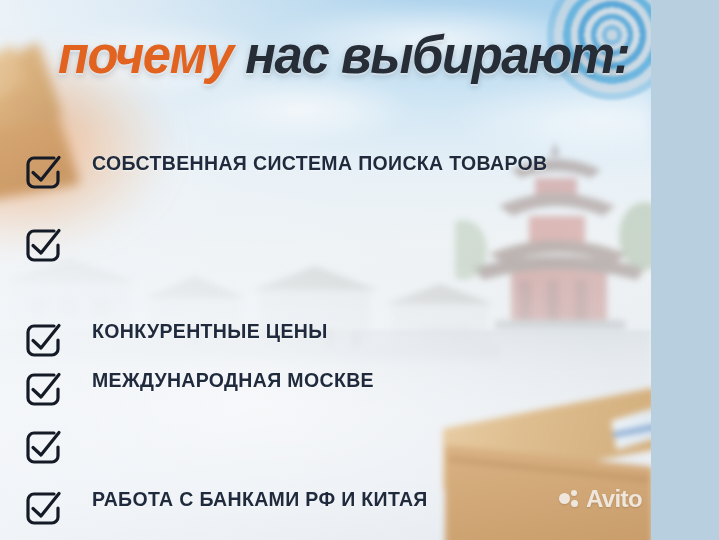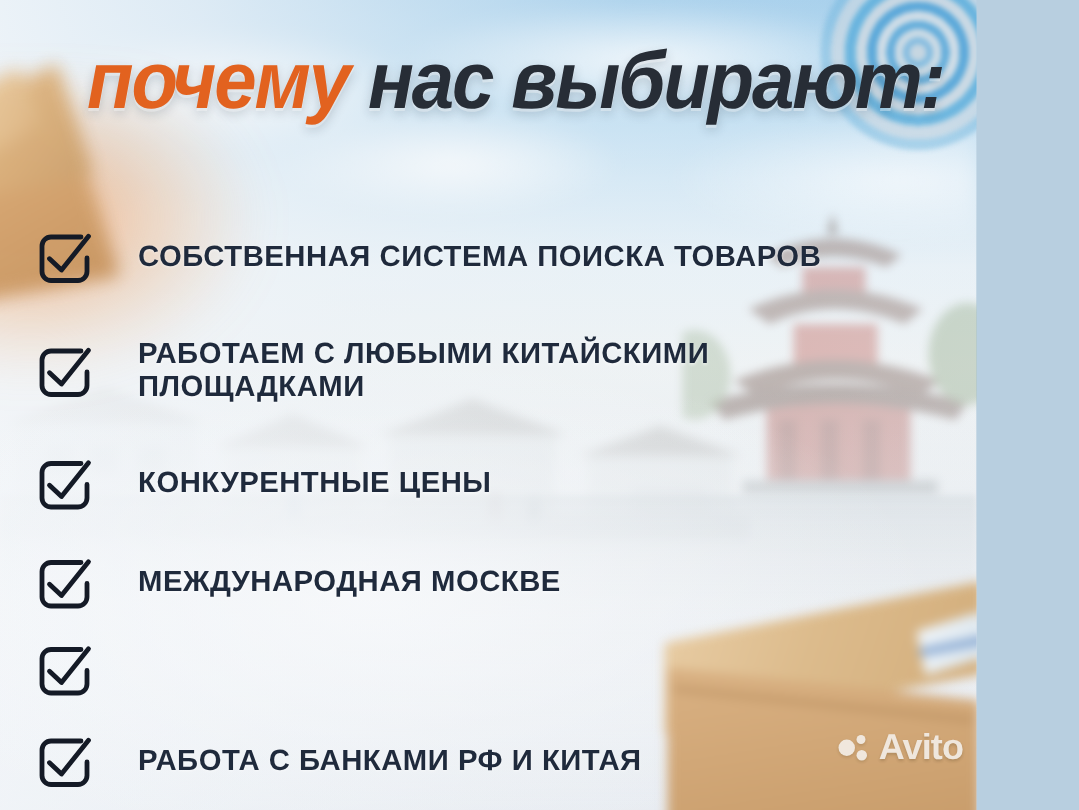--- a/index.html
+++ b/index.html
@@ -198,21 +198,20 @@
 
   
   .checklist{
     position:absolute; left:24px; top:148px;
     width:666px;
   }
   .check-item{
     position:absolute;
     left:0;
     display:flex;
-    align-items:center;
     gap:0;
   }
   .check-box{
     position:relative;
     flex:0 0 auto;
     width:38px; height:38px;
     margin-right:30px;
   }
   .check-box svg{ display:block; width:38px; height:38px; overflow:visible; }
   .check-label{
@@ -335,25 +334,23 @@
       <span class="check-label">СОБСТВЕННАЯ СИСТЕМА ПОИСКА ТОВАРОВ</span>
     </div>
 
     <div class="check-item" style="top:78px;">
       <span class="check-box">
         <svg viewBox="0 0 38 38" aria-hidden="true">
           <path d="M30 5 H10 A6 6 0 0 0 4 11 V28 A6 6 0 0 0 10 34 H28 A6 6 0 0 0 34 28 V19" fill="none" stroke="#141a26" stroke-width="3.2" stroke-linecap="round"></path>
           <path d="M9 19.5 L17 27 L35 4.5" fill="none" stroke="#141a26" stroke-width="3.2" stroke-linecap="round" stroke-linejoin="round"></path>
         </svg>
       </span>
-      <span class="check-label">РАБОТАЕМ С ЛЮБЫМИ КИТАЙСКИМИ
-ПЛОЩАДКАМИ</span>
-    </div>
-
-    <div class="check-item" style="top:156px;">
+    </div>
+
+    <div class="check-item" style="top:173px;">
       <span class="check-box">
         <svg viewBox="0 0 38 38" aria-hidden="true">
           <path d="M30 5 H10 A6 6 0 0 0 4 11 V28 A6 6 0 0 0 10 34 H28 A6 6 0 0 0 34 28 V19" fill="none" stroke="#141a26" stroke-width="3.2" stroke-linecap="round"></path>
           <path d="M9 19.5 L17 27 L35 4.5" fill="none" stroke="#141a26" stroke-width="3.2" stroke-linecap="round" stroke-linejoin="round"></path>
         </svg>
       </span>
       <span class="check-label">КОНКУРЕНТНЫЕ ЦЕНЫ</span>
     </div>
 
     <div class="check-item" style="top:222px;">

